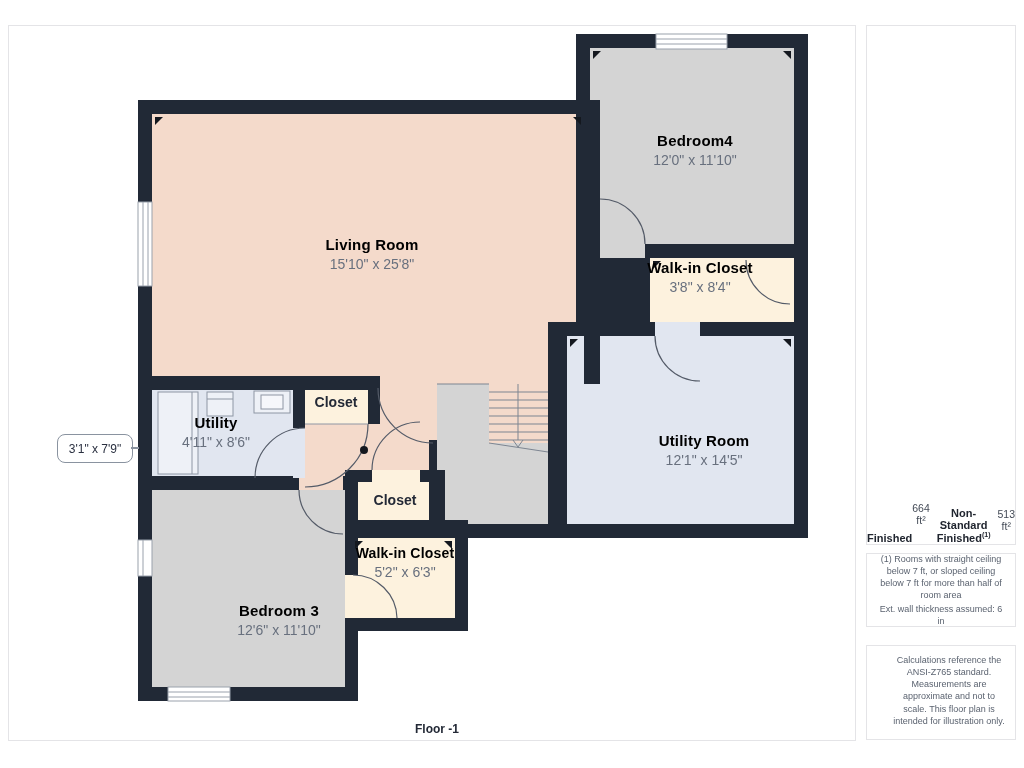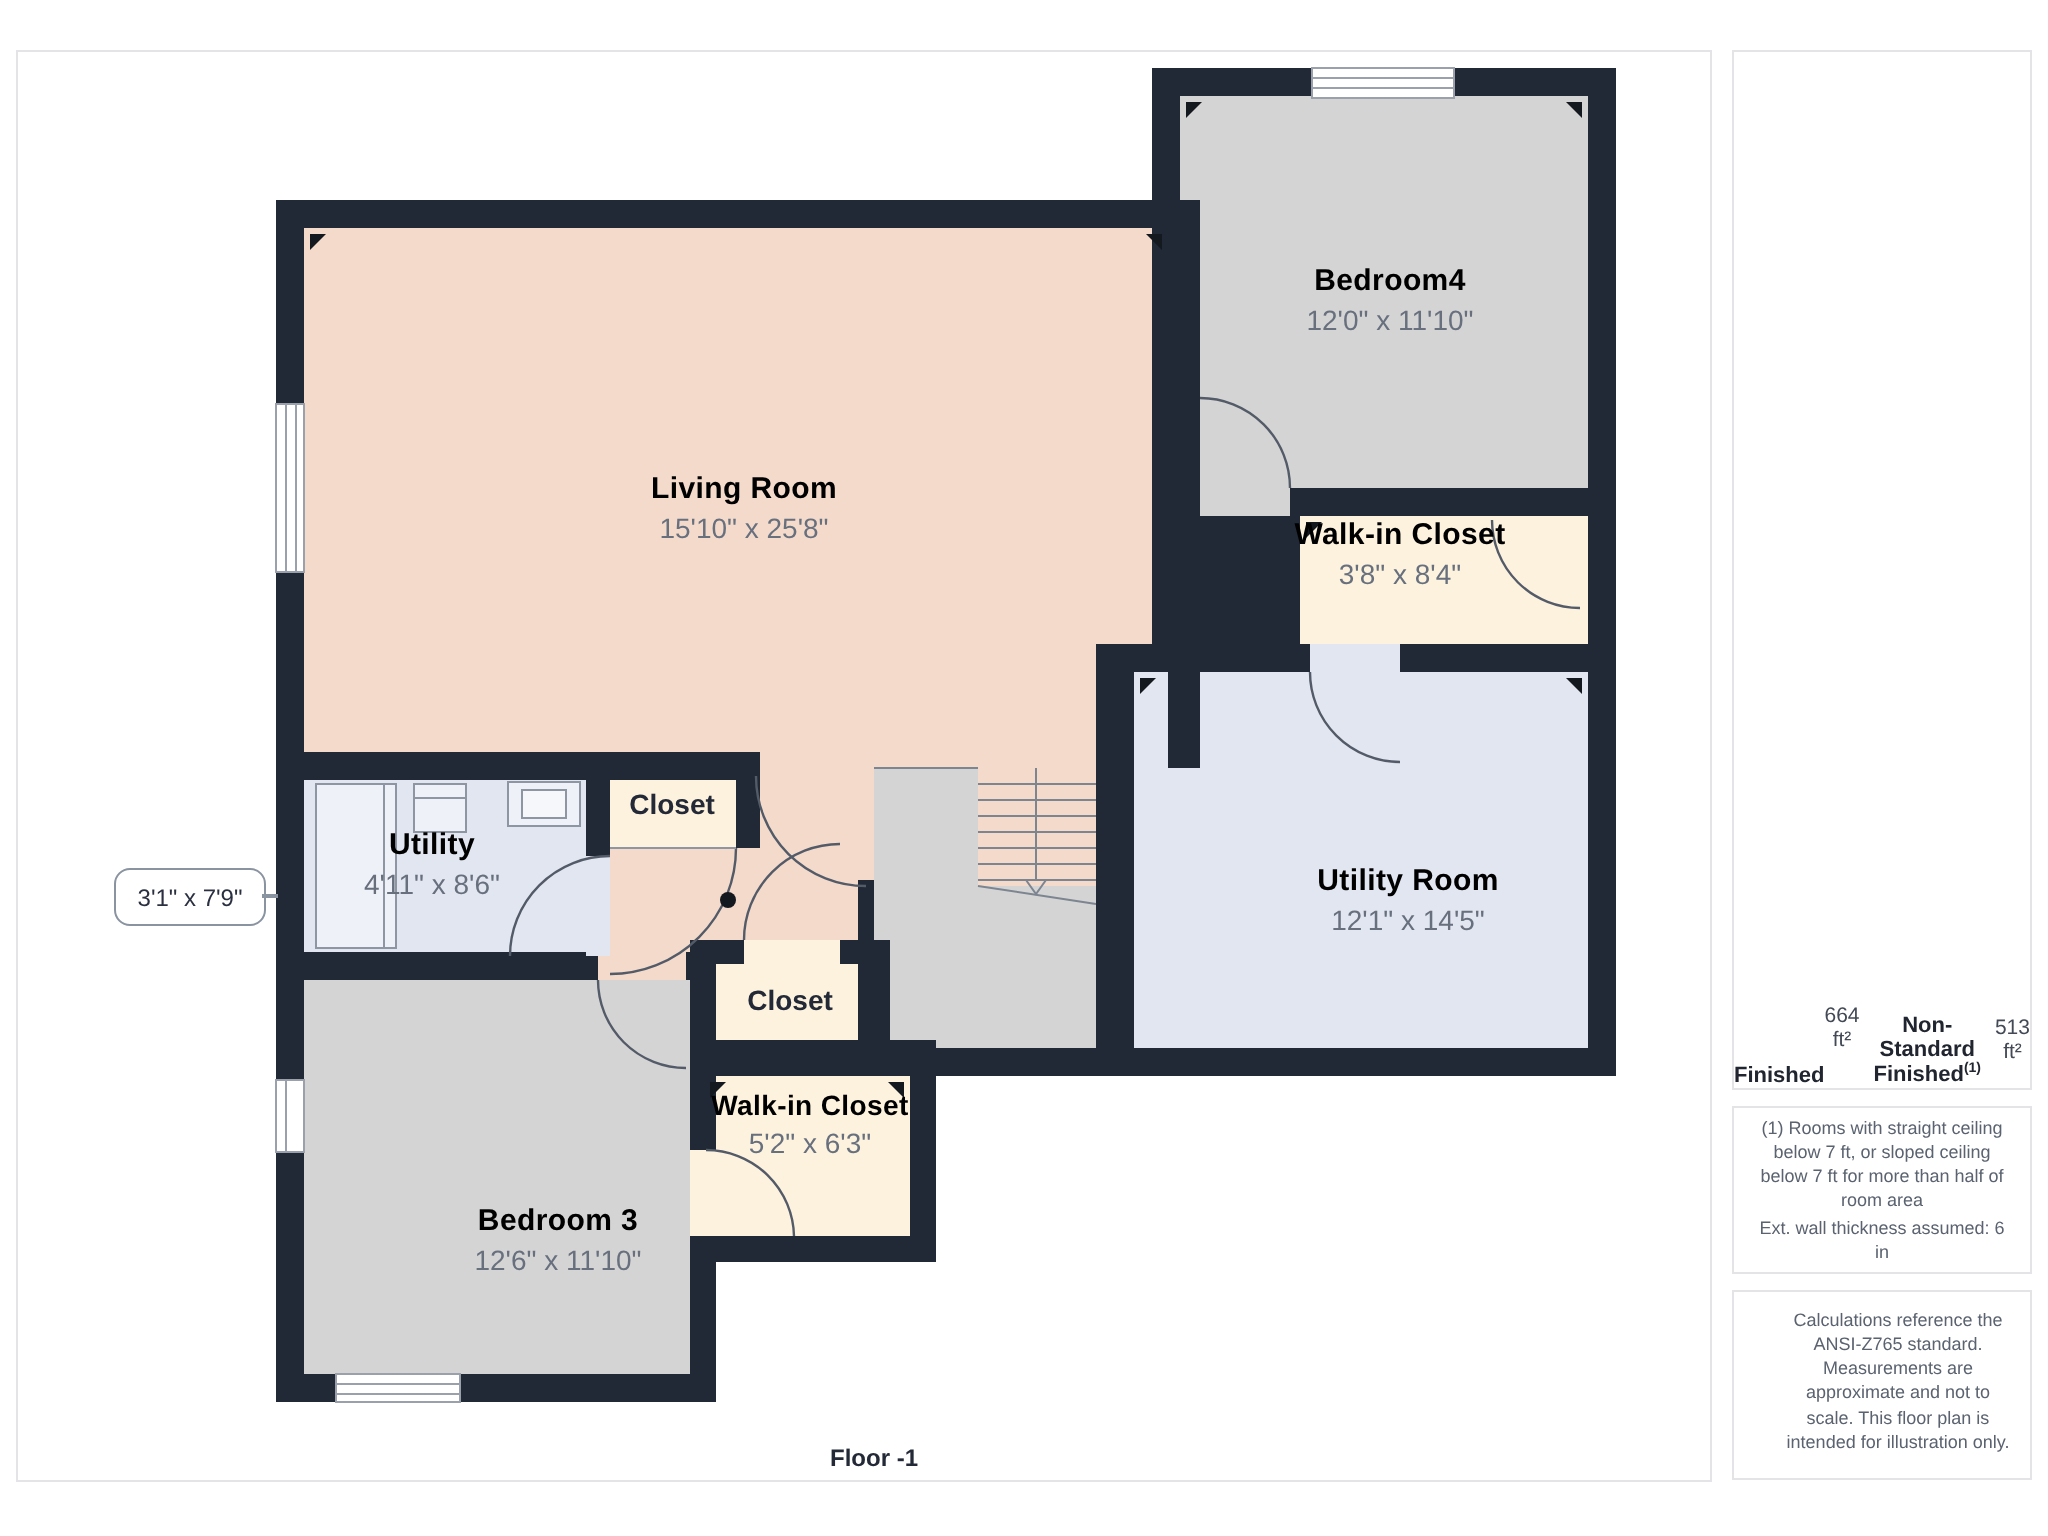--- a/index.html
+++ b/index.html
@@ -18,21 +18,21 @@
   .callout-line{position:absolute;left:131px;top:447px;width:8px;height:1.5px;background:#8a93a0;}
   .floor-label{position:absolute;left:437px;top:729px;transform:translate(-50%,-50%);
                font-size:12px;font-weight:bold;color:#232936;}
   
   .side-areas{left:866px;top:25px;width:150px;height:520px;display:flex;flex-direction:row;
               align-items:flex-end;justify-content:center;text-align:center;}
   .area-label{font-size:11px;font-weight:bold;color:#20252f;}
   .area-label sup{font-size:7px;}
   .area-value{font-size:10.5px;color:#434a56;margin:6px 0 18px 0;}
   .area-value:last-child{margin-bottom:12px;}
-  .side-notes{left:866px;top:553px;width:150px;height:84px;display:flex;flex-direction:column;
+  .side-notes{left:866px;top:553px;width:150px;height:74px;display:flex;flex-direction:column;
               align-items:center;justify-content:center;text-align:center;padding:8px 10px;}
   .note-text{font-size:9px;line-height:1.35;color:#5b6370;}
   .note-text + .note-text{margin-top:2px;}
   .side-disclaimer{left:866px;top:645px;width:150px;height:95px;text-align:center;padding:8px 8px 0 24px;}
 </style>
 </head>
 <body>
 
 <div class="page">
 

